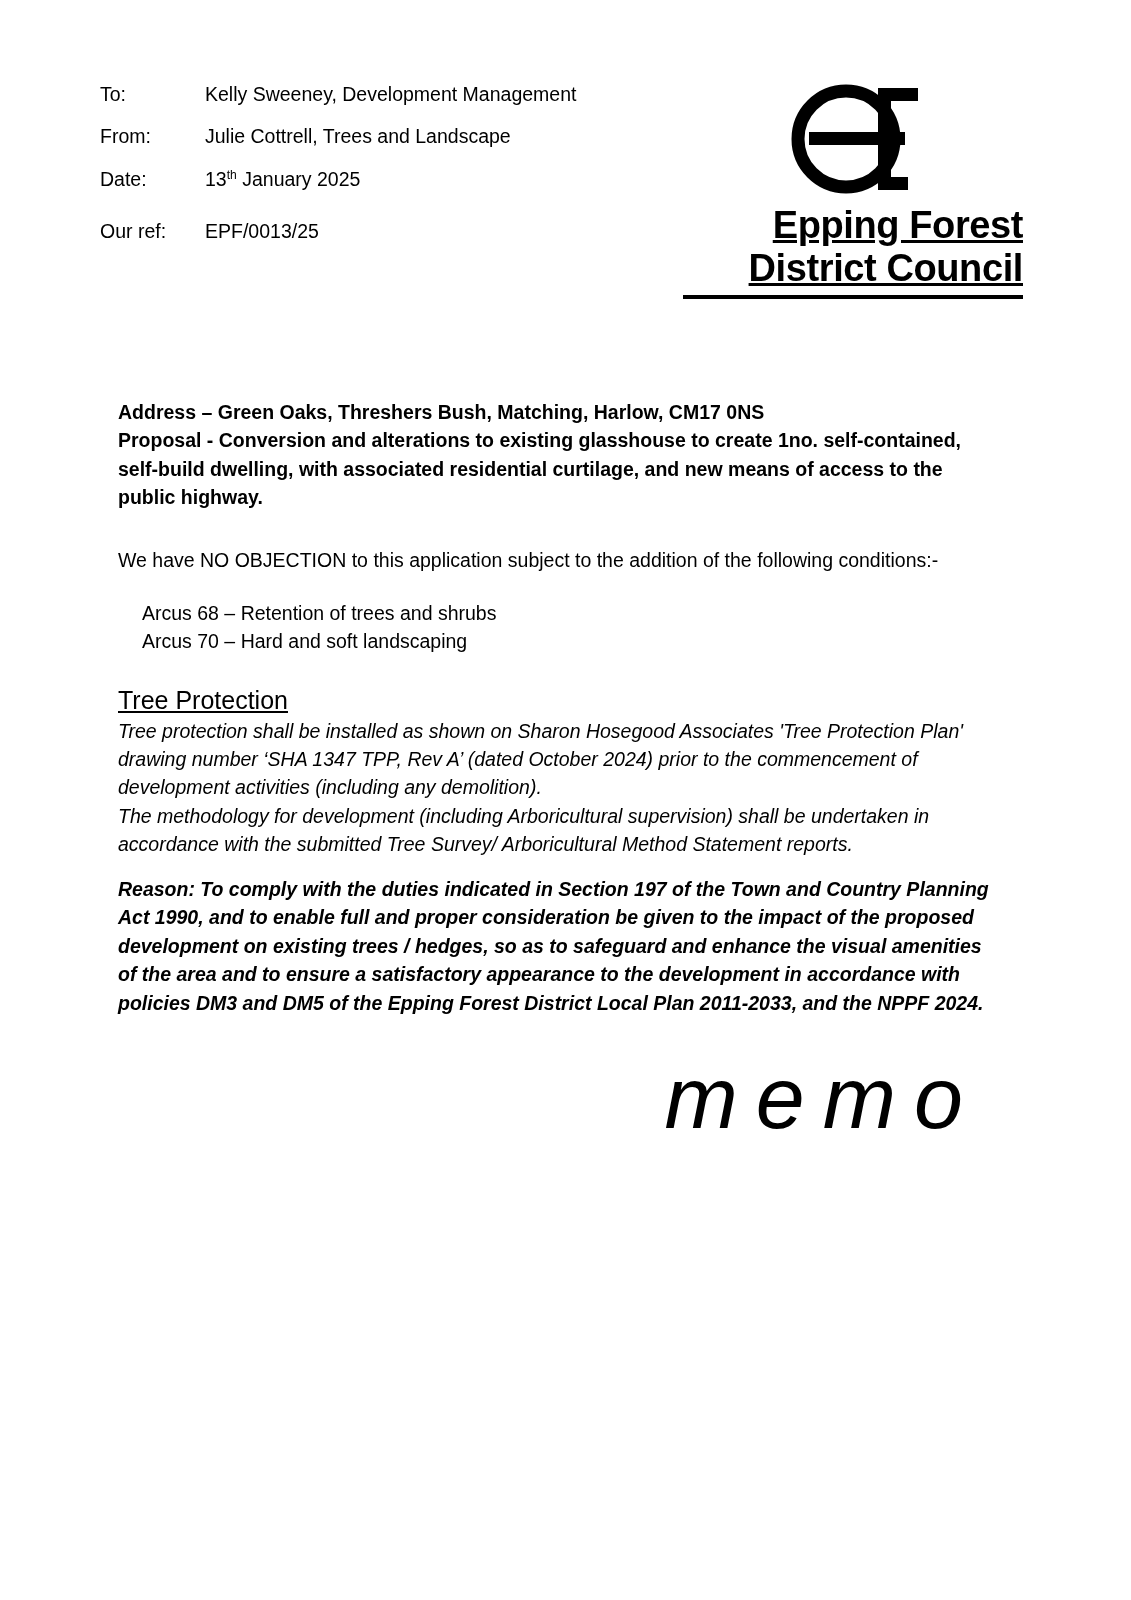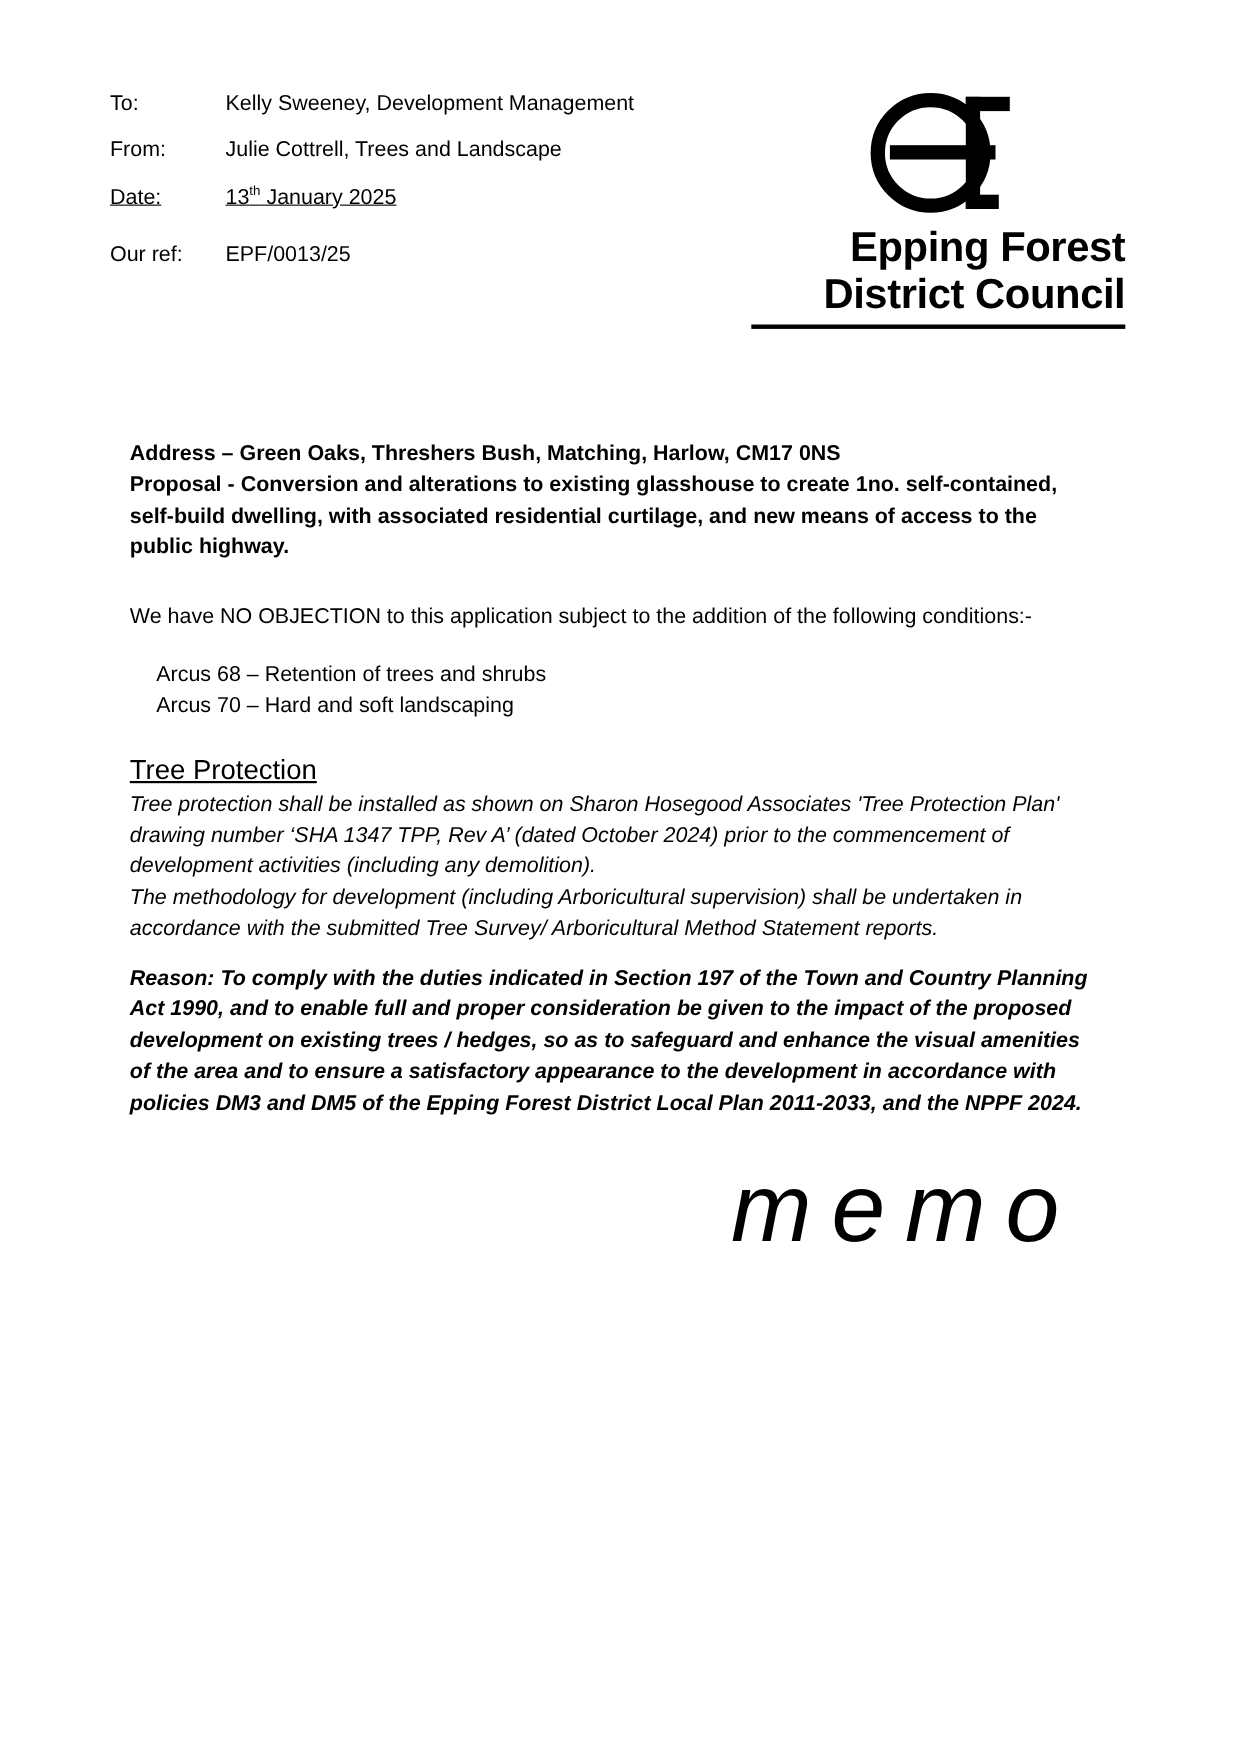--- a/index.html
+++ b/index.html
@@ -26,21 +26,21 @@
     top: 82px;
     width: 560px;
   }
   .meta-row {
     display: flex;
     align-items: baseline;
     margin-bottom: 18px;
     font-size: 19.5px;
     line-height: 1.25;
   }
-  .meta-row.gap-large { margin-bottom: 28px; text-decoration: underline; }
+  .meta-row.gap-large { margin-bottom: 28px; }
   .meta-label {
     width: 105px;
     flex: 0 0 105px;
   }
   .meta-value { flex: 1 1 auto; }
   .meta-value sup {
     font-size: 0.62em;
     vertical-align: super;
     line-height: 0;
   }
@@ -62,20 +62,21 @@
   .logo-text {
     font-family: "Liberation Sans", sans-serif;
     font-weight: bold;
     font-size: 38px;
     line-height: 1.12;
     letter-spacing: -0.4px;
     padding-bottom: 6px;
     border-bottom: 4px solid #000;
     display: block;
     text-align: right;
+    text-decoration: underline;
   }
   .logo-line2 { display: block; }
 
   
   .body-area {
     position: absolute;
     left: 118px;
     top: 398px;
     width: 880px;
   }

